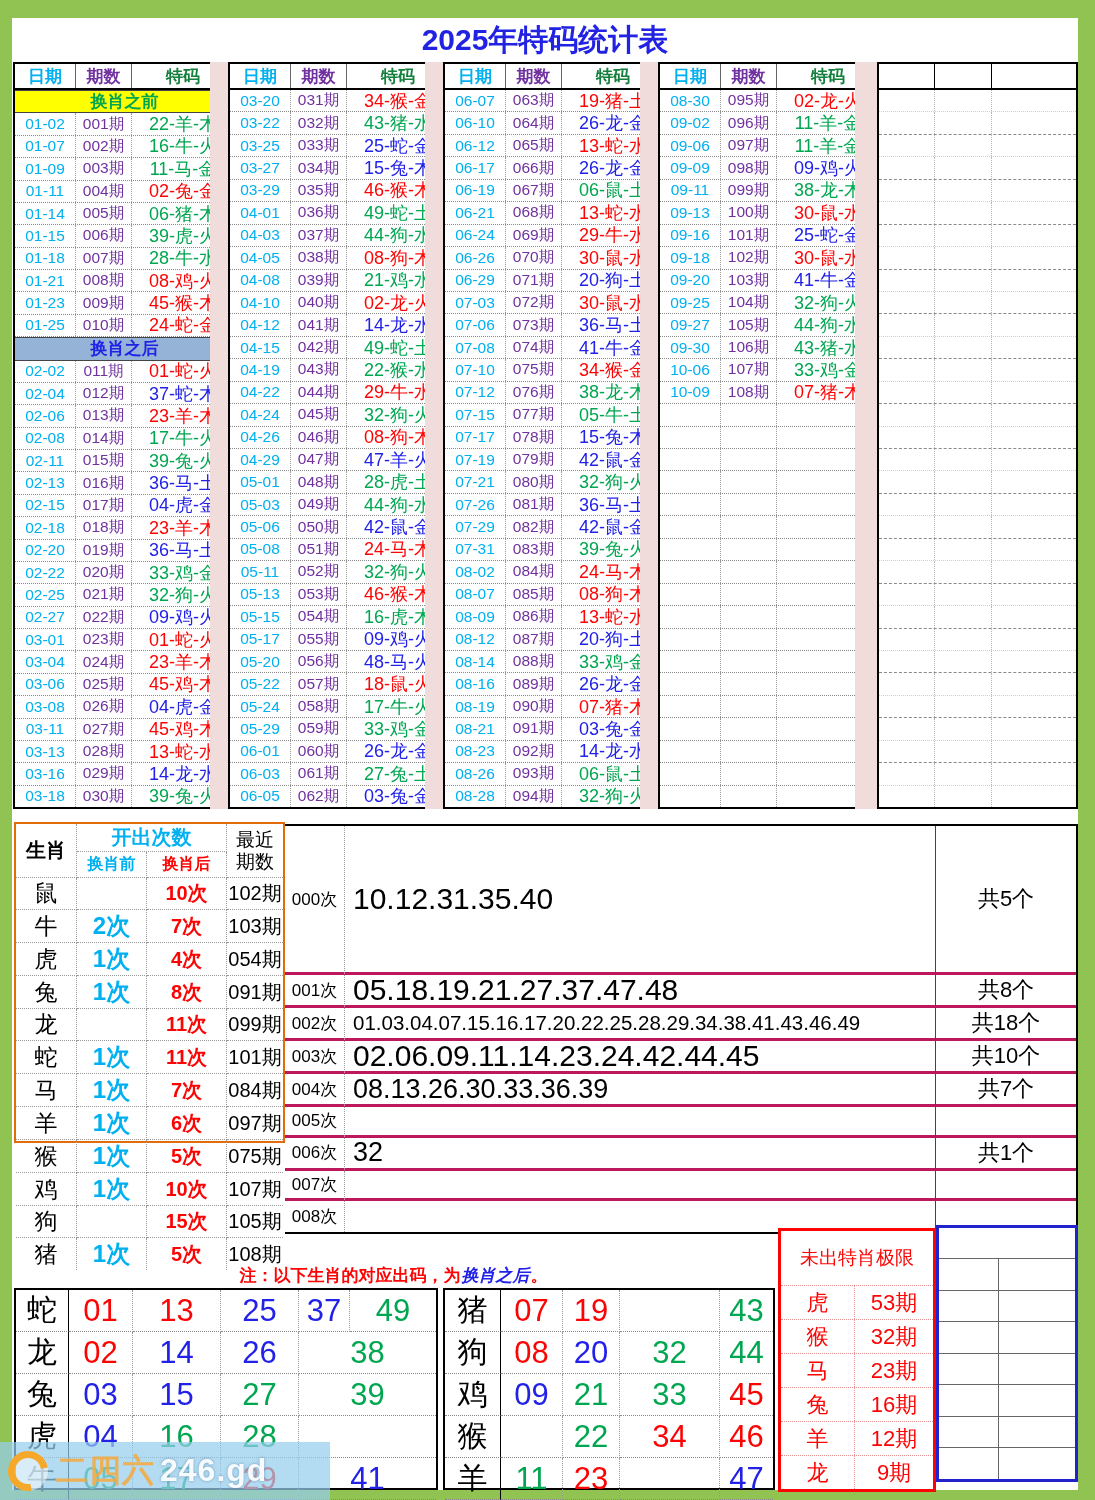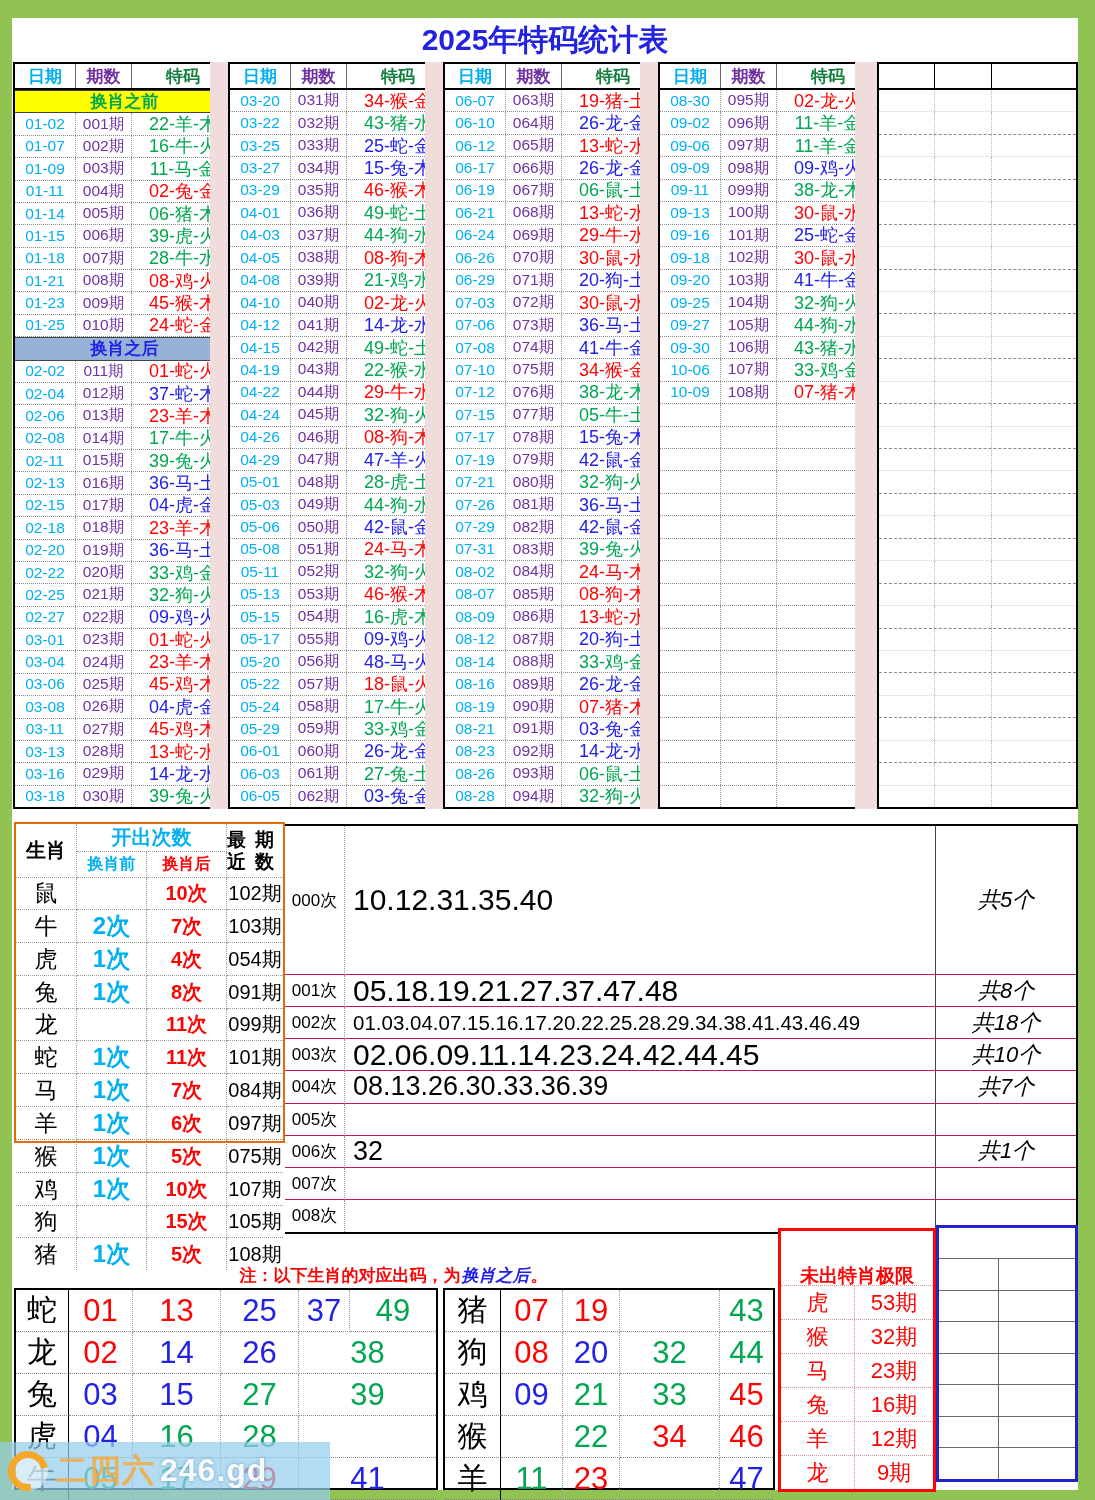--- a/index.html
+++ b/index.html
@@ -43,36 +43,36 @@
   .r-strong{border-bottom:1px dashed #8a8a8a;}
   .rg-body .rg-row:last-child{border-bottom:none;}
   
   .stats{position:absolute;left:2px;top:804px;width:271px;height:321px;border:2px solid var(--orange,#e26b0a);
          box-sizing:border-box;display:grid;grid-template-columns:61px 70px 80px 56px;
          grid-template-rows:28px 26px repeat(12,1fr);background:#fff;}
   .s-cell{display:flex;align-items:center;justify-content:center;border-right:1px dotted #999;border-bottom:1px dotted #999;}
   .stats > .s-cell:nth-child(4n+3).s-recent{border-right:none;}
   .s-zhead{font-weight:bold;font-size:20px;}
   .s-freqhead{color:var(--cyan,#00b0f0);font-weight:bold;font-size:20px;border-bottom:1px dotted #999;}
-  .s-recenthead{font-weight:bold;font-size:19px;line-height:1.15;border-right:none;}
+  .s-recenthead{font-weight:normal;font-size:19px;flex-direction:column;line-height:1.15;border-right:none;}
   .s-bh{color:var(--cyan,#00b0f0);font-weight:bold;font-size:16px;}
   .s-ah{color:var(--red,#fd0404);font-weight:bold;font-size:16px;}
   .s-z{font-size:23px;}
   .s-before{color:var(--cyan,#00b0f0);font-weight:bold;font-size:24px;}
   .s-after{color:var(--red,#fd0404);font-weight:bold;font-size:20px;}
   .s-recent{font-size:20px;border-right:none;}
   .stats > div:nth-last-child(-n+4){border-bottom:none;}
   
   .freq{position:absolute;left:273px;top:806px;width:793px;height:410px;border:2px solid #000;border-left:none;
         box-sizing:border-box;display:grid;grid-template-columns:60px 591px 140px;
         grid-template-rows:149px repeat(8,1fr);background:#fff;}
-  .f-cell{display:flex;align-items:center;border-bottom:1px solid #be185d;}
+  .f-cell{display:flex;align-items:center;border-bottom:3px solid #be185d;}
   .f-label{justify-content:center;font-size:17px;border-right:1px dotted #999;}
   .f-nums{padding-left:8px;border-right:1px solid #444;overflow:hidden;white-space:nowrap;}
-  .f-count{justify-content:center;font-size:22px;font-style:italic;}
+  .f-count{justify-content:center;font-size:22px;}
   .sz-lg{font-size:30px;}.sz-md{font-size:27px;}.sz-sm{font-size:20.5px;}
   .freq > div:nth-last-child(-n+3){border-bottom:none;}
   
   .note{position:absolute;left:0;top:1244px;width:763px;height:26px;display:flex;align-items:center;
         justify-content:center;color:var(--red,#fd0404);font-weight:bold;font-size:17px;}
   .note-em{color:var(--blue,#2121e8);font-style:italic;margin:0 1px;}
   
   .map{position:absolute;top:1270px;height:202px;border:2px solid #000;box-sizing:border-box;display:grid;
        grid-template-rows:repeat(6,1fr);grid-auto-flow:row;background:#fff;}
   .mapL{left:2px;width:424px;grid-template-columns:53px 64px 88px 78px 51px 86px;}
@@ -80,21 +80,21 @@
   .m-z{display:flex;align-items:center;justify-content:center;font-size:30px;
        border-right:1px solid #000;border-bottom:1px dotted #888;}
   .m-n{display:flex;align-items:center;justify-content:center;font-size:31px;
        border-right:1px dotted #999;border-bottom:1px dotted #888;}
   .m-last{border-right:none;}
   .m-span2{grid-column:span 2;}
   
   .limits{position:absolute;left:766px;top:1210px;width:158px;height:264px;border:3px solid var(--red,#fd0404);
           box-sizing:border-box;background:#fff;}
   .limits-title{height:54px;display:flex;align-items:center;justify-content:center;
-                color:var(--red,#fd0404);font-weight:bold;font-size:19px;margin-top:18px;}
+                color:var(--red,#fd0404);font-weight:normal;font-size:19px;}
   #limitRows{position:absolute;top:54px;left:0;right:0;bottom:0;display:grid;grid-template-rows:repeat(6,1fr);}
   .limit-row{display:grid;grid-template-columns:74px 1fr;border-top:1px dotted #e09090;}
   .limit-z,.limit-p{display:flex;align-items:center;justify-content:center;color:var(--red,#fd0404);font-size:22px;}
   .limit-z{border-right:1px dotted #e09090;}
   
   .bluebox{position:absolute;left:924px;top:1207px;width:142px;height:257px;border:3px solid var(--box-blue,#2222cc);
            box-sizing:border-box;background:#fff;}
   #blueRows{height:100%;display:grid;grid-template-rows:30px repeat(7,1fr);}
   .blue-row{display:grid;grid-template-columns:60px 1fr;border-top:1px solid #666;}
   .blue-first{border-top:none;grid-template-columns:1fr;}

